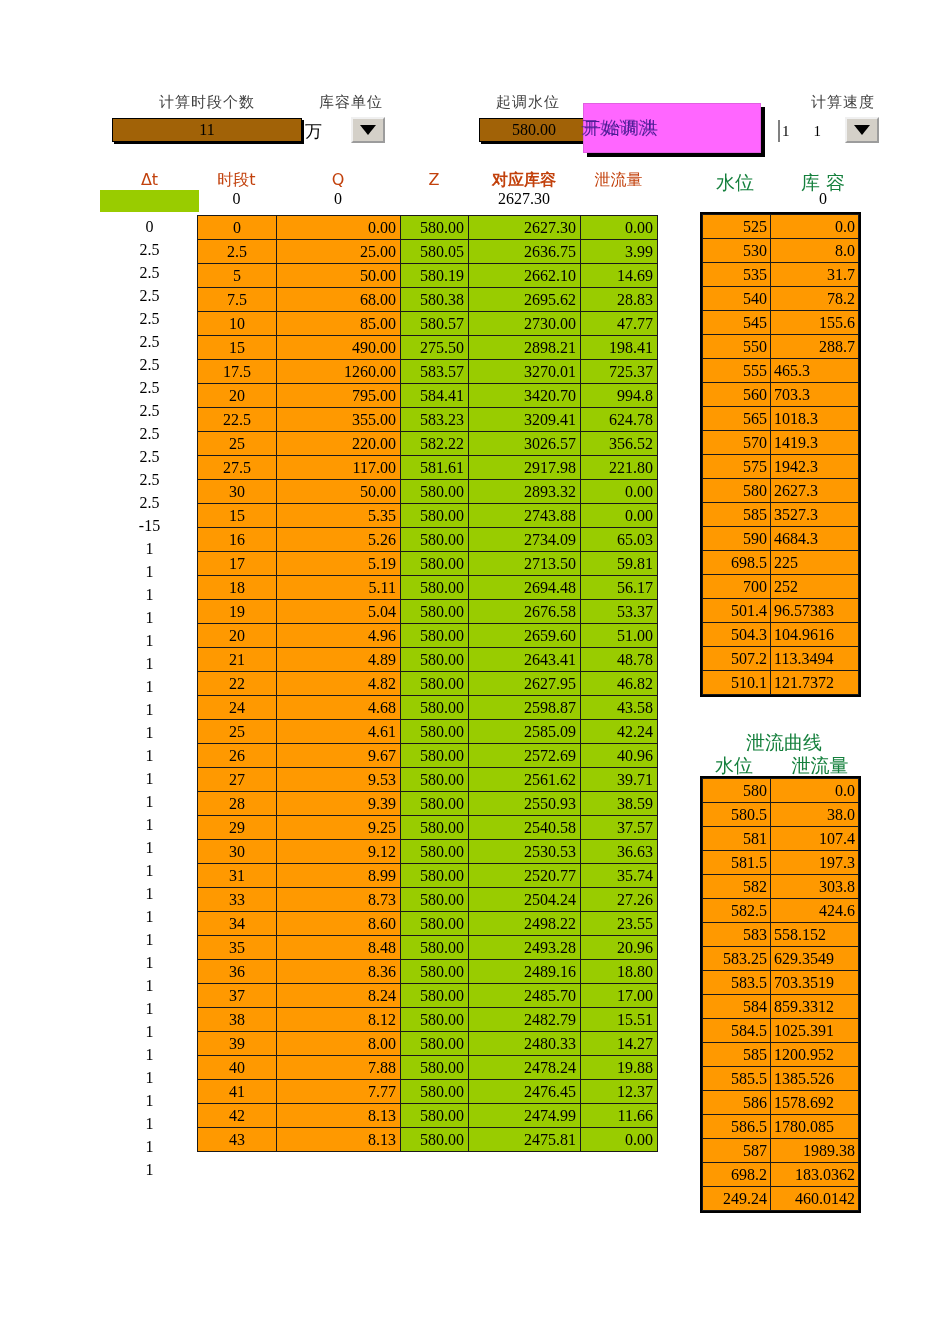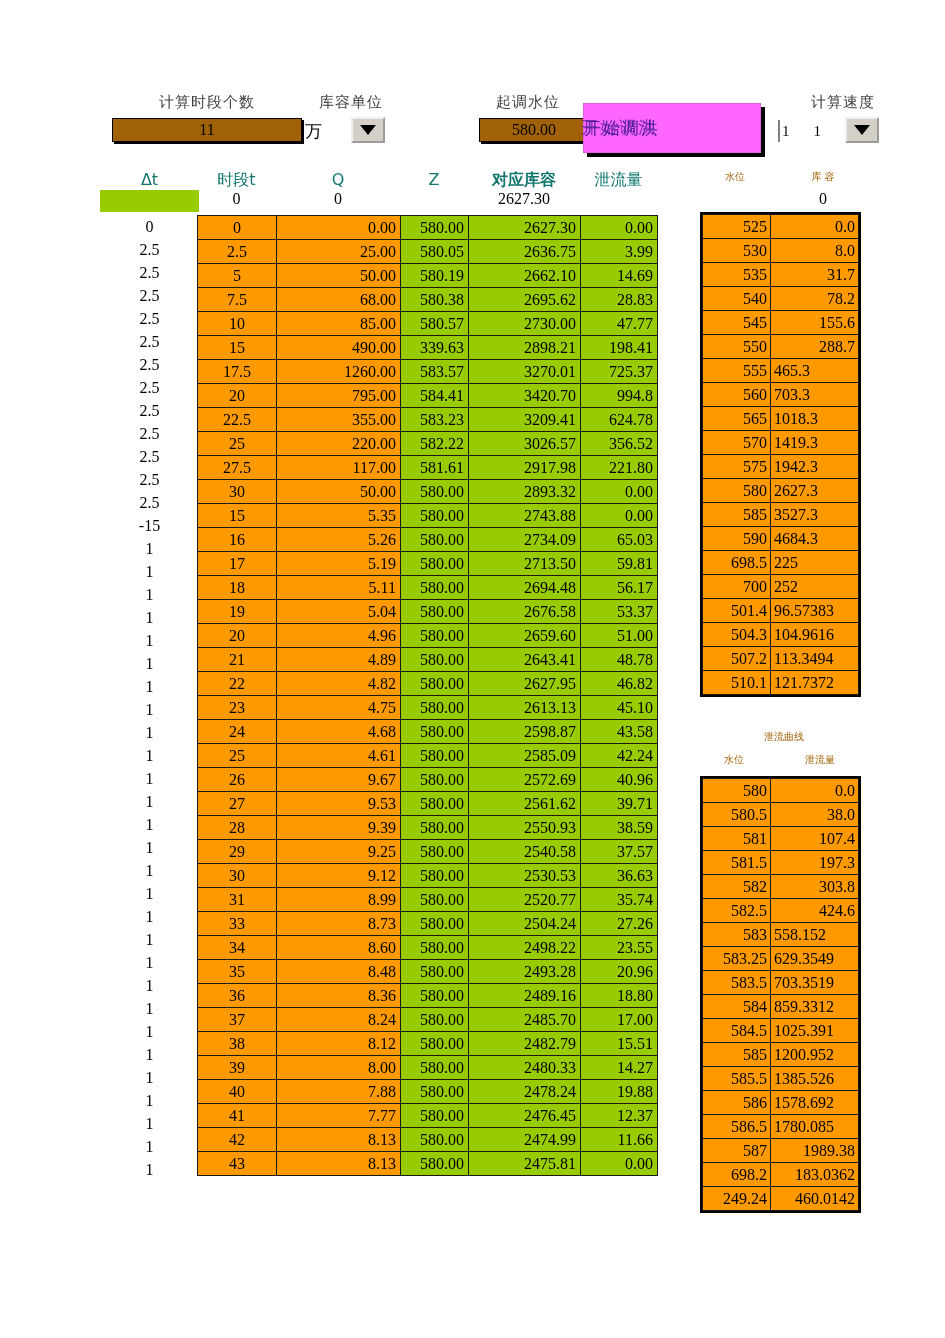--- a/index.html
+++ b/index.html
@@ -63,21 +63,21 @@
     font-family:"Liberation Serif","DejaVu Serif",serif;
     font-size:15px;color:#000;display:flex;align-items:center;
   }
   .spin-caret{
     display:inline-block;width:2px;height:22px;background:#808080;margin-right:2px;
   }
 
   
   .col-head{
     font-family:"DejaVu Sans","Liberation Sans",sans-serif;
-    font-size:16px;color:#0f766e;text-align:center;white-space:nowrap;
+    font-size:16px;color:#c2410c;text-align:center;white-space:nowrap;
   }
   .head-sub{
     font-family:"Liberation Serif","DejaVu Serif",serif;
     font-size:16px;color:#000;text-align:center;white-space:nowrap;
   }
   .green-box{
     background:#99CC00;
   }
 
   
@@ -105,21 +105,21 @@
   .side td{
     height:23px;line-height:23px;padding:0 3px;
     background:#FF9900;border:1px solid #1a1a1a;
     font-family:"Liberation Serif","DejaVu Serif",serif;
     font-size:16px;color:#000;white-space:nowrap;
   }
   .side td.num{text-align:right;}
   .side td.ovf{text-align:left;}
   .sec-title{
     font-family:"DejaVu Sans","Liberation Sans",sans-serif;
-    font-size:10px;color:#a16207;text-align:center;white-space:nowrap;
+    font-size:19px;color:#15803d;text-align:center;white-space:nowrap;
   }
 </style>
 </head>
 <body>
 
 <div class="abs ctl-label" style="left:112px;top:93px;width:190px;">计算时段个数</div>
 <div class="abs ctl-input" style="left:112px;top:118px;width:190px;height:24px;">11</div>
 
 <div class="abs ctl-label" style="left:296px;top:93px;width:110px;">库容单位</div>
 <div class="abs unit-text" style="left:305px;top:120px;">万</div>
@@ -246,21 +246,21 @@
         <tr>
           <td class="c-orange c-center">10</td>
           <td class="c-orange">85.00</td>
           <td class="c-green">580.57</td>
           <td class="c-green">2730.00</td>
           <td class="c-green">47.77</td>
         </tr>
         <tr>
           <td class="c-orange c-center">15</td>
           <td class="c-orange">490.00</td>
-          <td class="c-green">339.63</td>
+          <td class="c-green">275.50</td>
           <td class="c-green">2898.21</td>
           <td class="c-green">198.41</td>
         </tr>
         <tr>
           <td class="c-orange c-center">17.5</td>
           <td class="c-orange">1260.00</td>
           <td class="c-green">583.57</td>
           <td class="c-green">3270.01</td>
           <td class="c-green">725.37</td>
         </tr>
@@ -347,27 +347,20 @@
           <td class="c-green">580.00</td>
           <td class="c-green">2643.41</td>
           <td class="c-green">48.78</td>
         </tr>
         <tr>
           <td class="c-orange c-center">22</td>
           <td class="c-orange">4.82</td>
           <td class="c-green">580.00</td>
           <td class="c-green">2627.95</td>
           <td class="c-green">46.82</td>
-        </tr>
-        <tr>
-          <td class="c-orange c-center">23</td>
-          <td class="c-orange">4.75</td>
-          <td class="c-green">580.00</td>
-          <td class="c-green">2613.13</td>
-          <td class="c-green">45.10</td>
         </tr>
         <tr>
           <td class="c-orange c-center">24</td>
           <td class="c-orange">4.68</td>
           <td class="c-green">580.00</td>
           <td class="c-green">2598.87</td>
           <td class="c-green">43.58</td>
         </tr>
         <tr>
           <td class="c-orange c-center">25</td>

